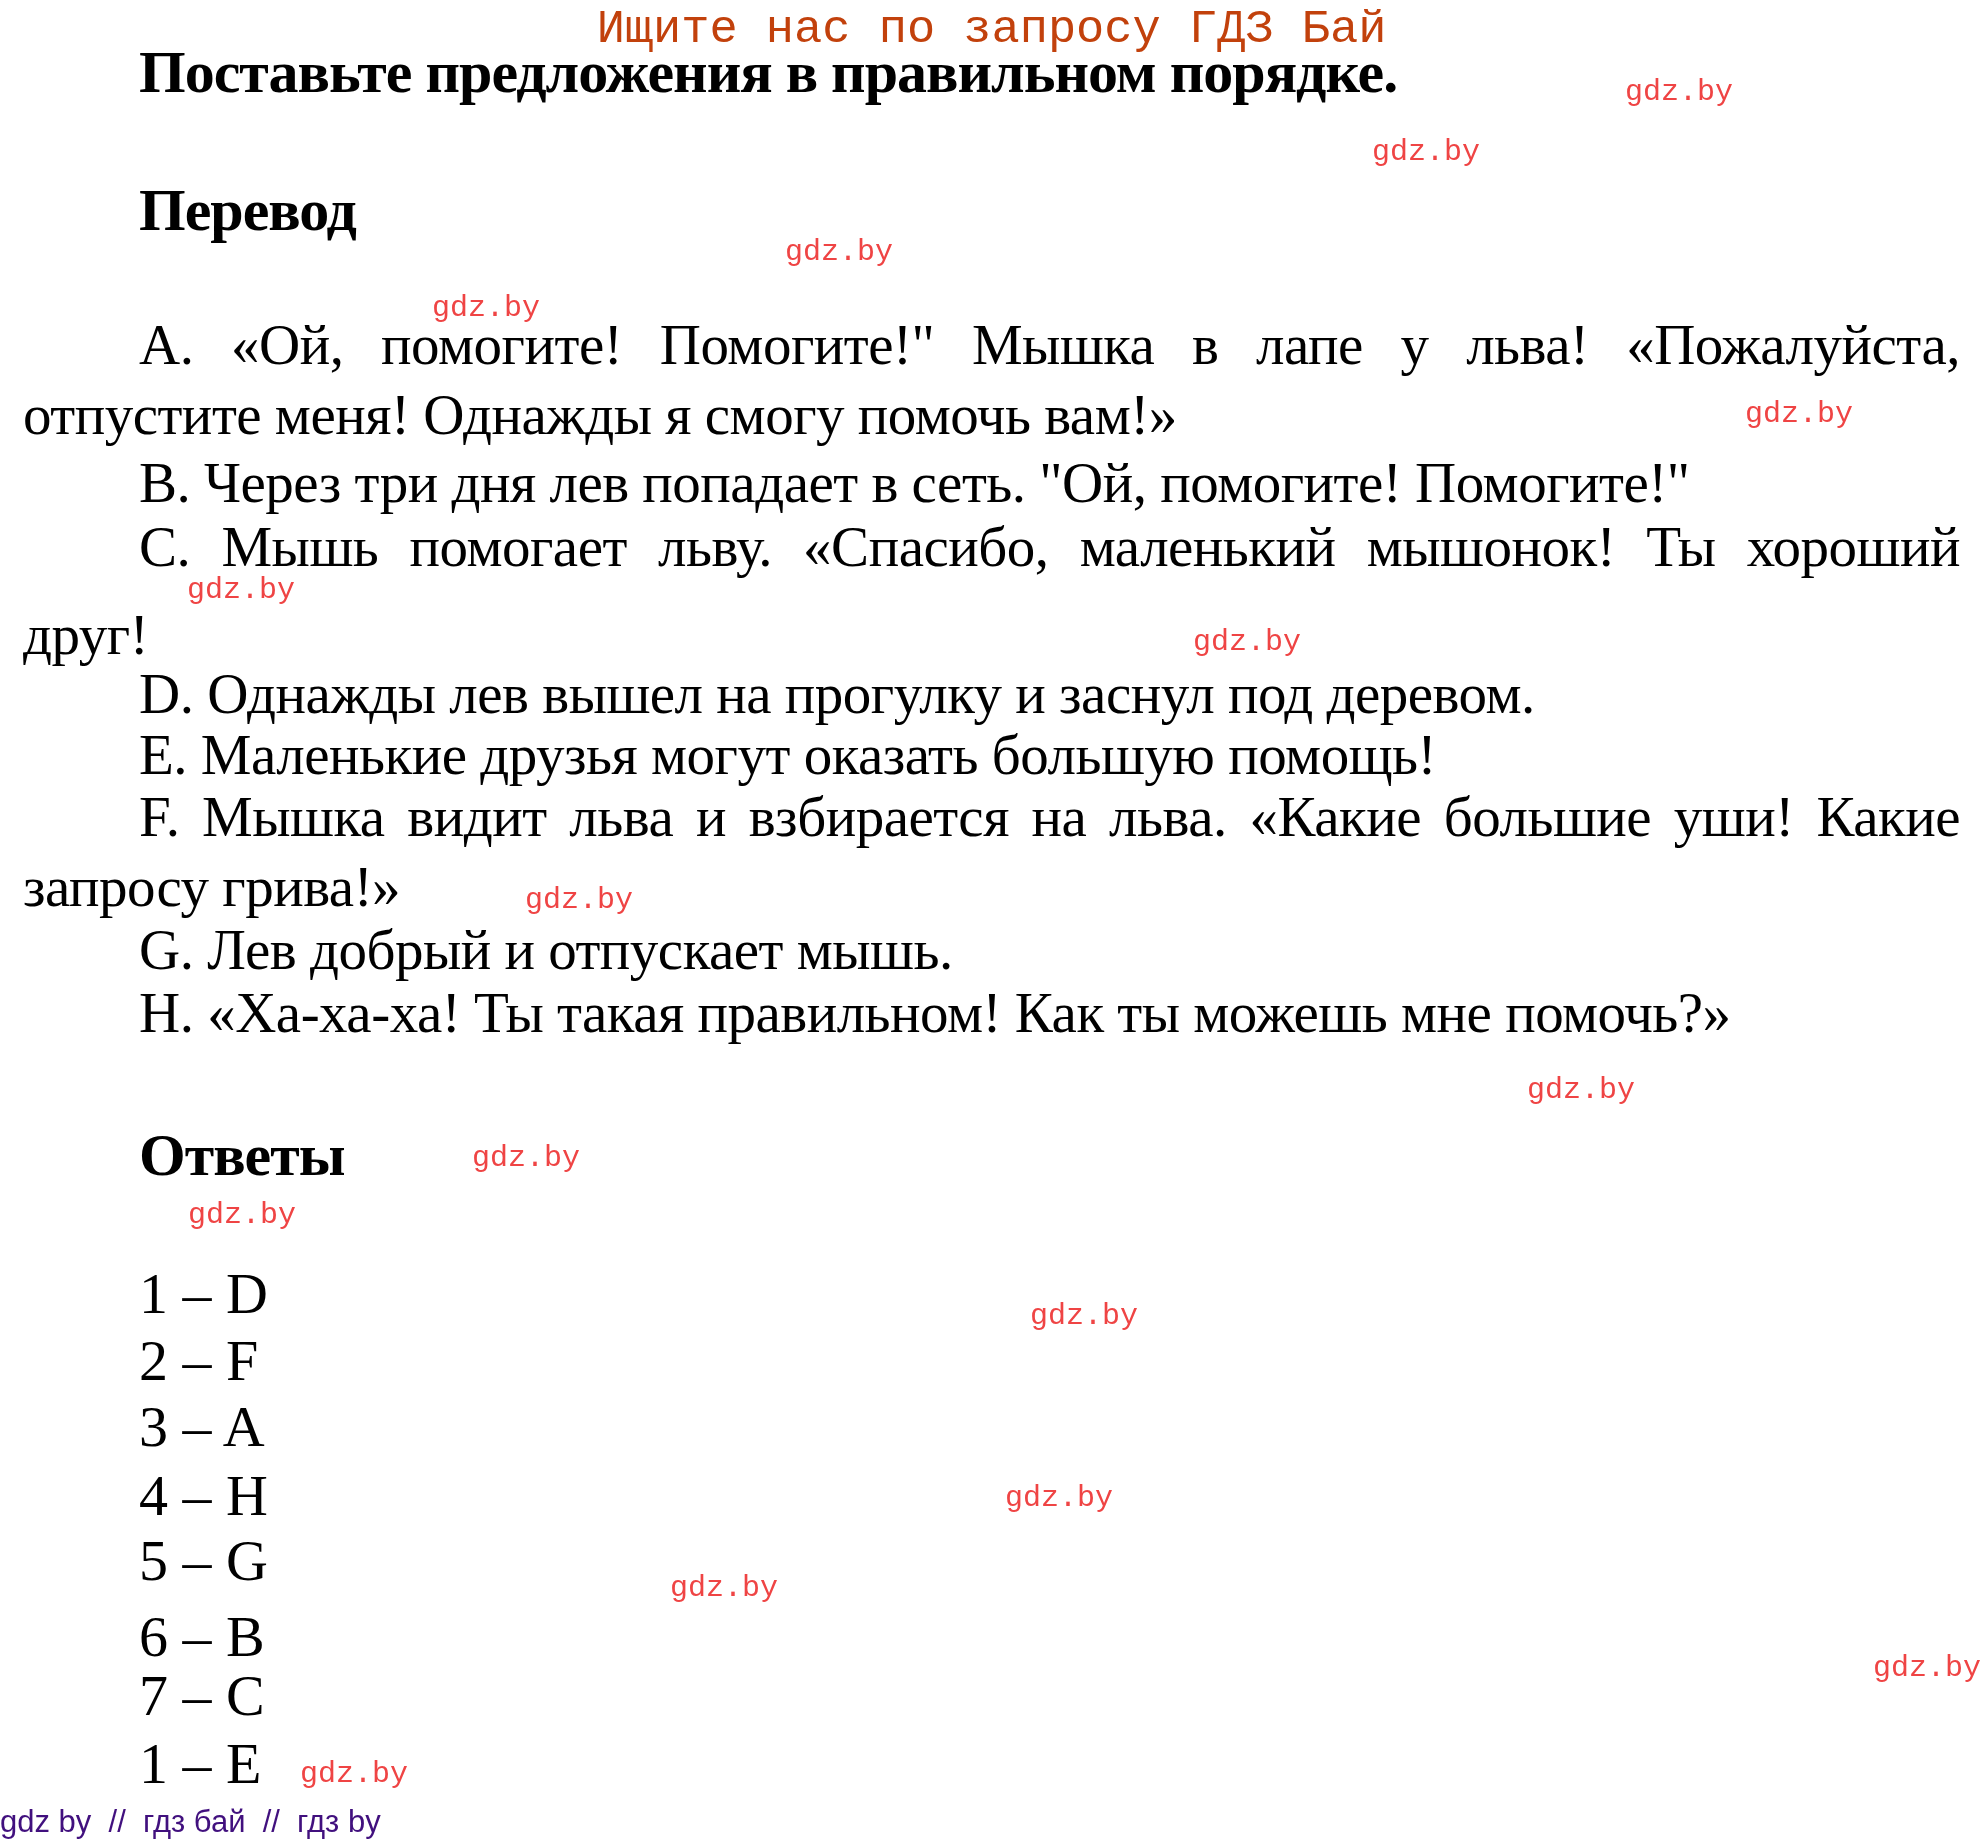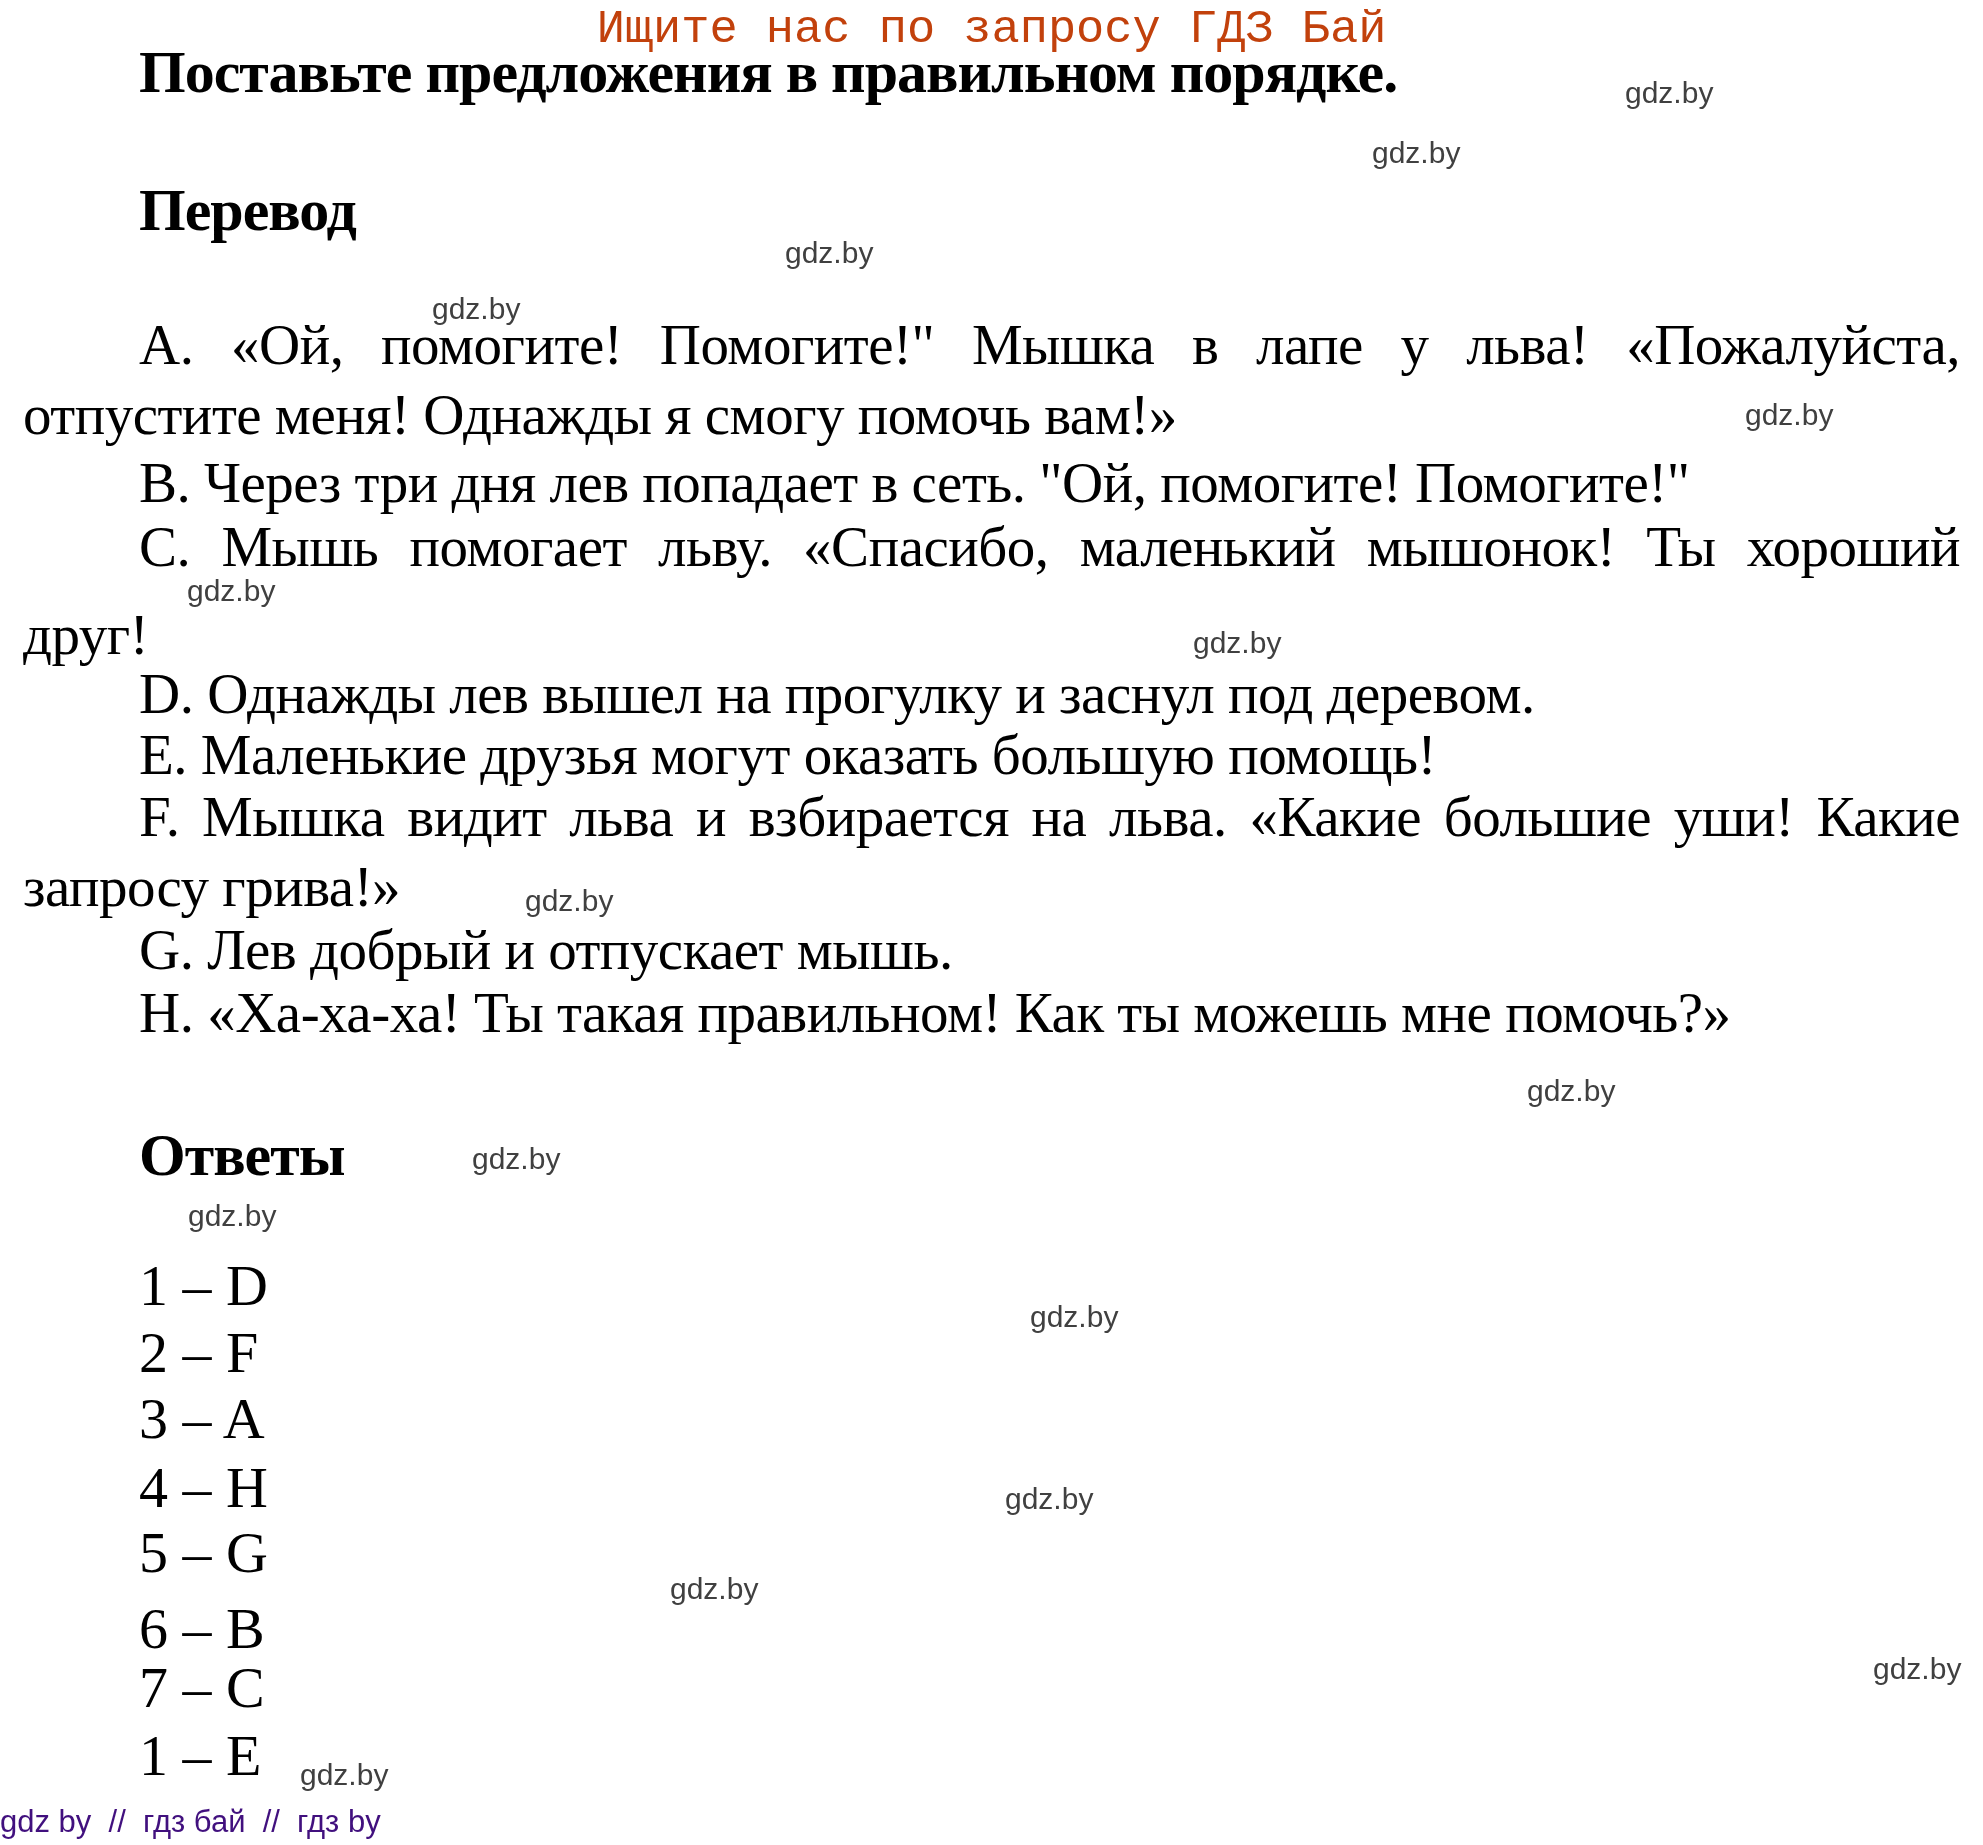--- a/index.html
+++ b/index.html
@@ -38,26 +38,27 @@
     text-align:justify;text-align-last:justify;
     text-indent:116px;
     white-space:normal;
   }
   .tl.first{left:139px;}
   .tl.cont{left:23px;}
   .ans{
     position:absolute;left:139px;
     font-size:58px;line-height:1.2;
     white-space:pre;
+    margin-top:8px;
   }
   .wm{
     position:absolute;
-    font-family:Liberation Sans, sans-serif;
+    font-family:Liberation Mono, monospace;
     font-size:30px;line-height:1.1;
-    color:#404040;
+    color:#ef4444;
     white-space:nowrap;
   }
   .footer{
     position:absolute;top:1803px;left:0;right:0;
     text-align:left;
     font-family:"Liberation Sans", sans-serif;
     font-size:31px;line-height:1.2;
     color:#41107e;
     white-space:pre;
   }

